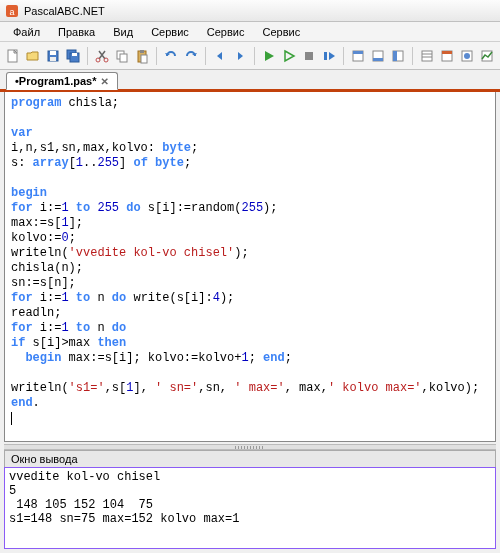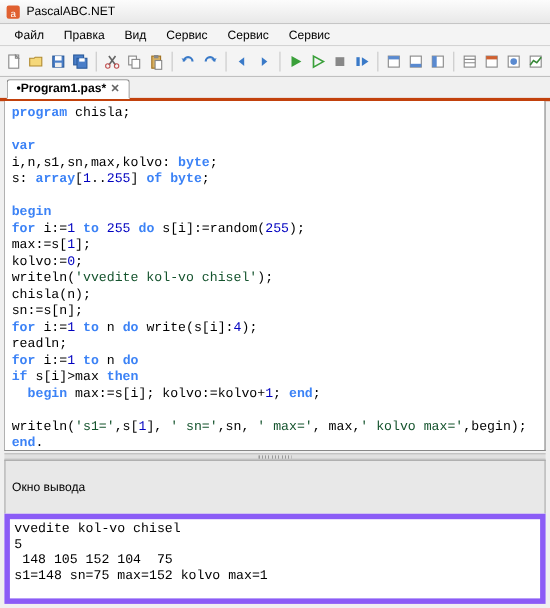--- a/index.html
+++ b/index.html
@@ -101,39 +101,39 @@
   position:absolute; left:50%; top:1px;
   width:30px; height:3px;
   background: repeating-linear-gradient(to right,#999 0,#999 1px,transparent 1px,transparent 3px);
   transform:translateX(-50%);
 }
 .output-title {
   background: #e8e8e8;
   border: 1px solid #aaa;
   border-bottom:none;
   margin: 0 4px;
-  padding: 18px 6px;
+  padding: 2px 6px;
   font-size: 11px;
 }
 .output {
   background: #fff;
-  border: 5px solid #8b5cf6;
+  border: 1px solid #8b5cf6;
   margin: 0 4px 4px 4px;
   padding: 2px 4px;
   font-family: "Courier New", monospace;
   font-size: 12px;
   line-height: 14px;
   height: 82px;
   white-space: pre;
   overflow:auto;
 }
 
 .kw { color: #3b82f6; font-weight: bold; }
 .num { color: #0000c0; }
-.str { color: #14532d; }
+.str { color: #b91c1c; }
 .cursor {
   display:inline-block; width:1px; height:13px; background:#000;
   vertical-align: text-bottom;
 }
 svg { display:block; }
 </style>
 </head>
 <body>
 
 <div class="titlebar">
@@ -314,21 +314,21 @@
 <span>kolvo:=</span><span class="num">0</span><span>;</span>
 <span>writeln(</span><span class="str">'vvedite kol-vo chisel'</span><span>);</span>
 <span>chisla(n);</span>
 <span>sn:=s[n];</span>
 <span class="kw">for</span><span> i:=</span><span class="num">1</span><span> </span><span class="kw">to</span><span> n </span><span class="kw">do</span><span> write(s[i]:</span><span class="num">4</span><span>);</span>
 <span>readln;</span>
 <span class="kw">for</span><span> i:=</span><span class="num">1</span><span> </span><span class="kw">to</span><span> n </span><span class="kw">do</span>
 <span class="kw">if</span><span> s[i]&gt;max </span><span class="kw">then</span>
 <span>  </span><span class="kw">begin</span><span> max:=s[i]; kolvo:=kolvo+</span><span class="num">1</span><span>; </span><span class="kw">end</span><span>;</span>
 
-<span>writeln(</span><span class="str">'s1='</span><span>,s[</span><span class="num">1</span><span>], </span><span class="str">' sn='</span><span>,sn, </span><span class="str">' max='</span><span>, max,</span><span class="str">' kolvo max='</span><span>,begin);</span>
+<span>writeln(</span><span class="str">'s1='</span><span>,s[</span><span class="num">1</span><span>], </span><span class="str">' sn='</span><span>,sn, </span><span class="str">' max='</span><span>, max,</span><span class="str">' kolvo max='</span><span>,kolvo);</span>
 <span class="kw">end</span><span>.</span>
 <span class="cursor"></span></div>
 
 <div class="splitter"></div>
 
 <div class="output-title">Окно вывода</div>
 <div class="output">vvedite kol-vo chisel
 5
  148 105 152 104  75
 s1=148 sn=75 max=152 kolvo max=1</div>

